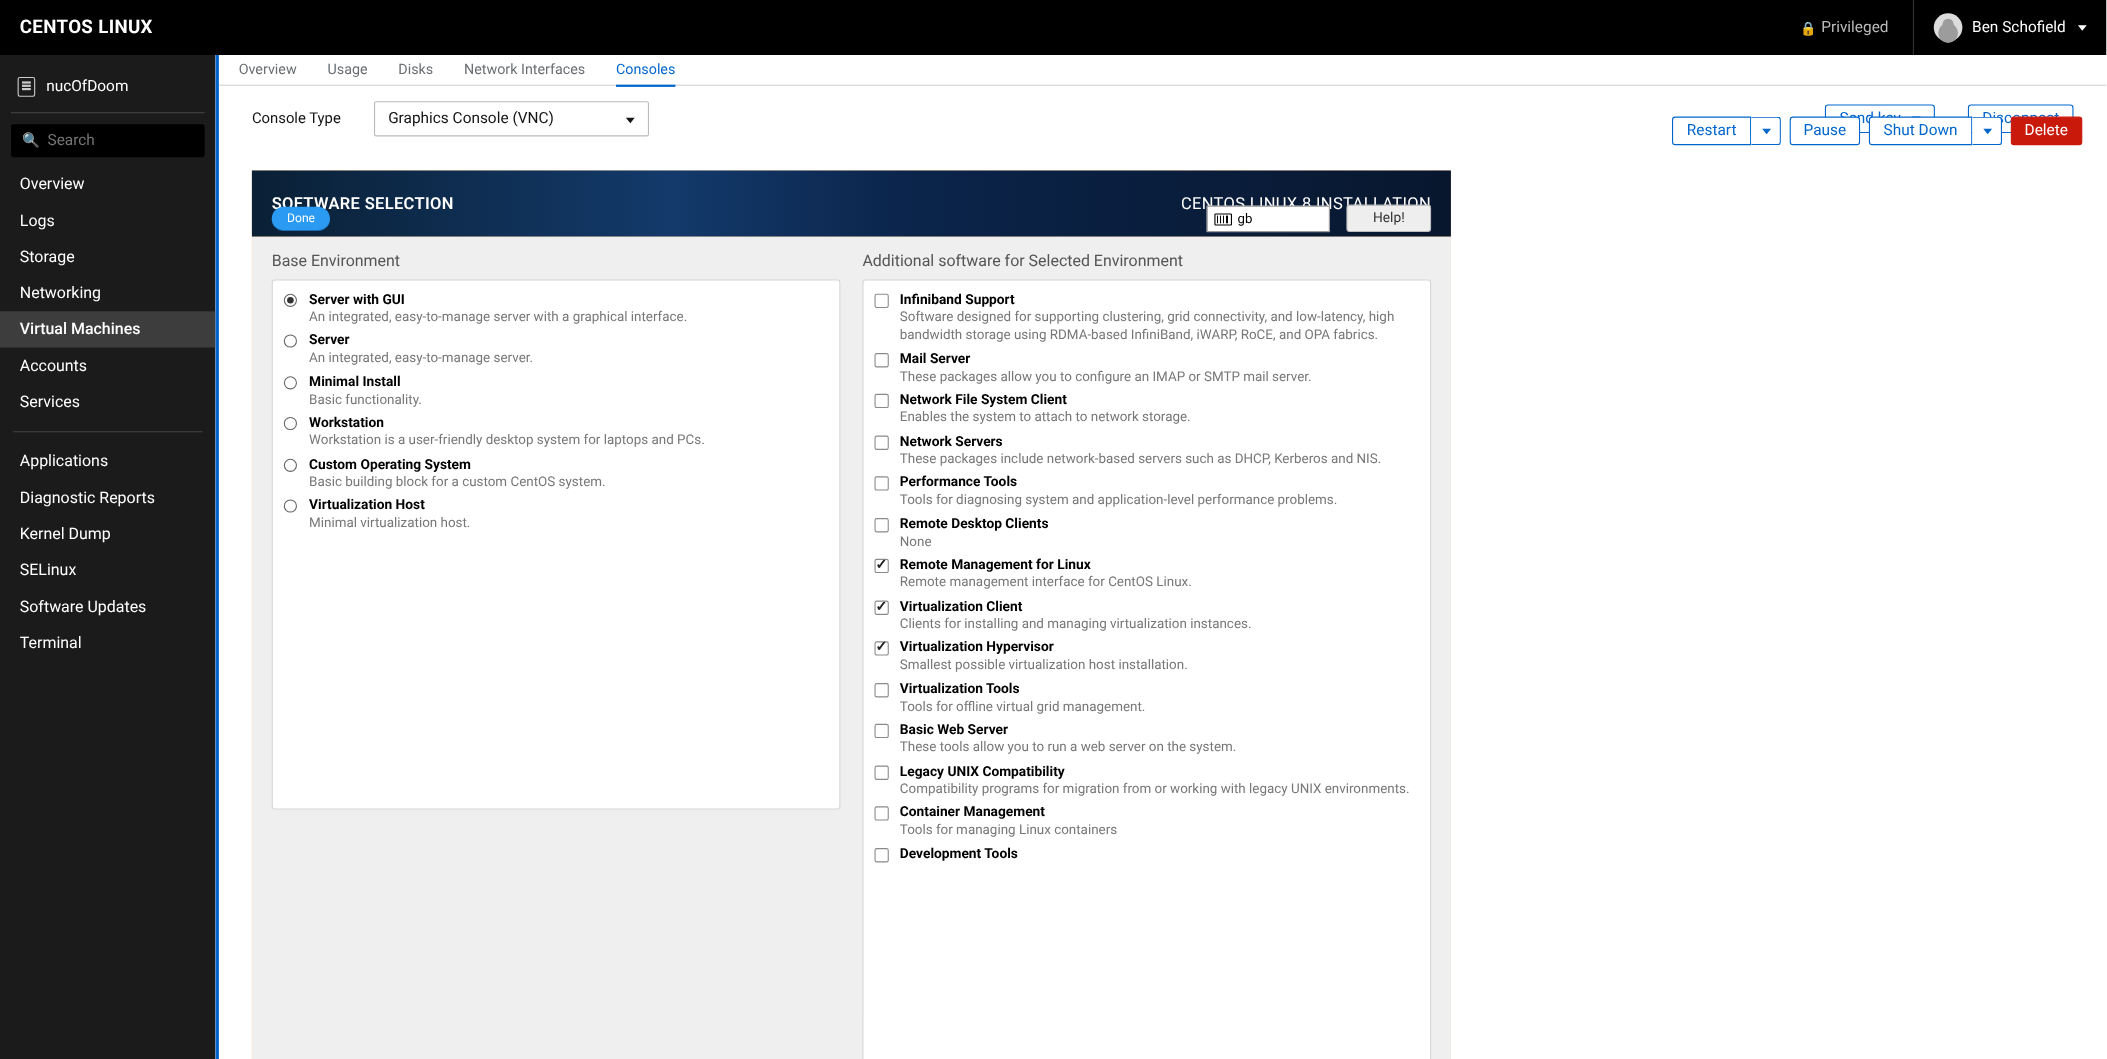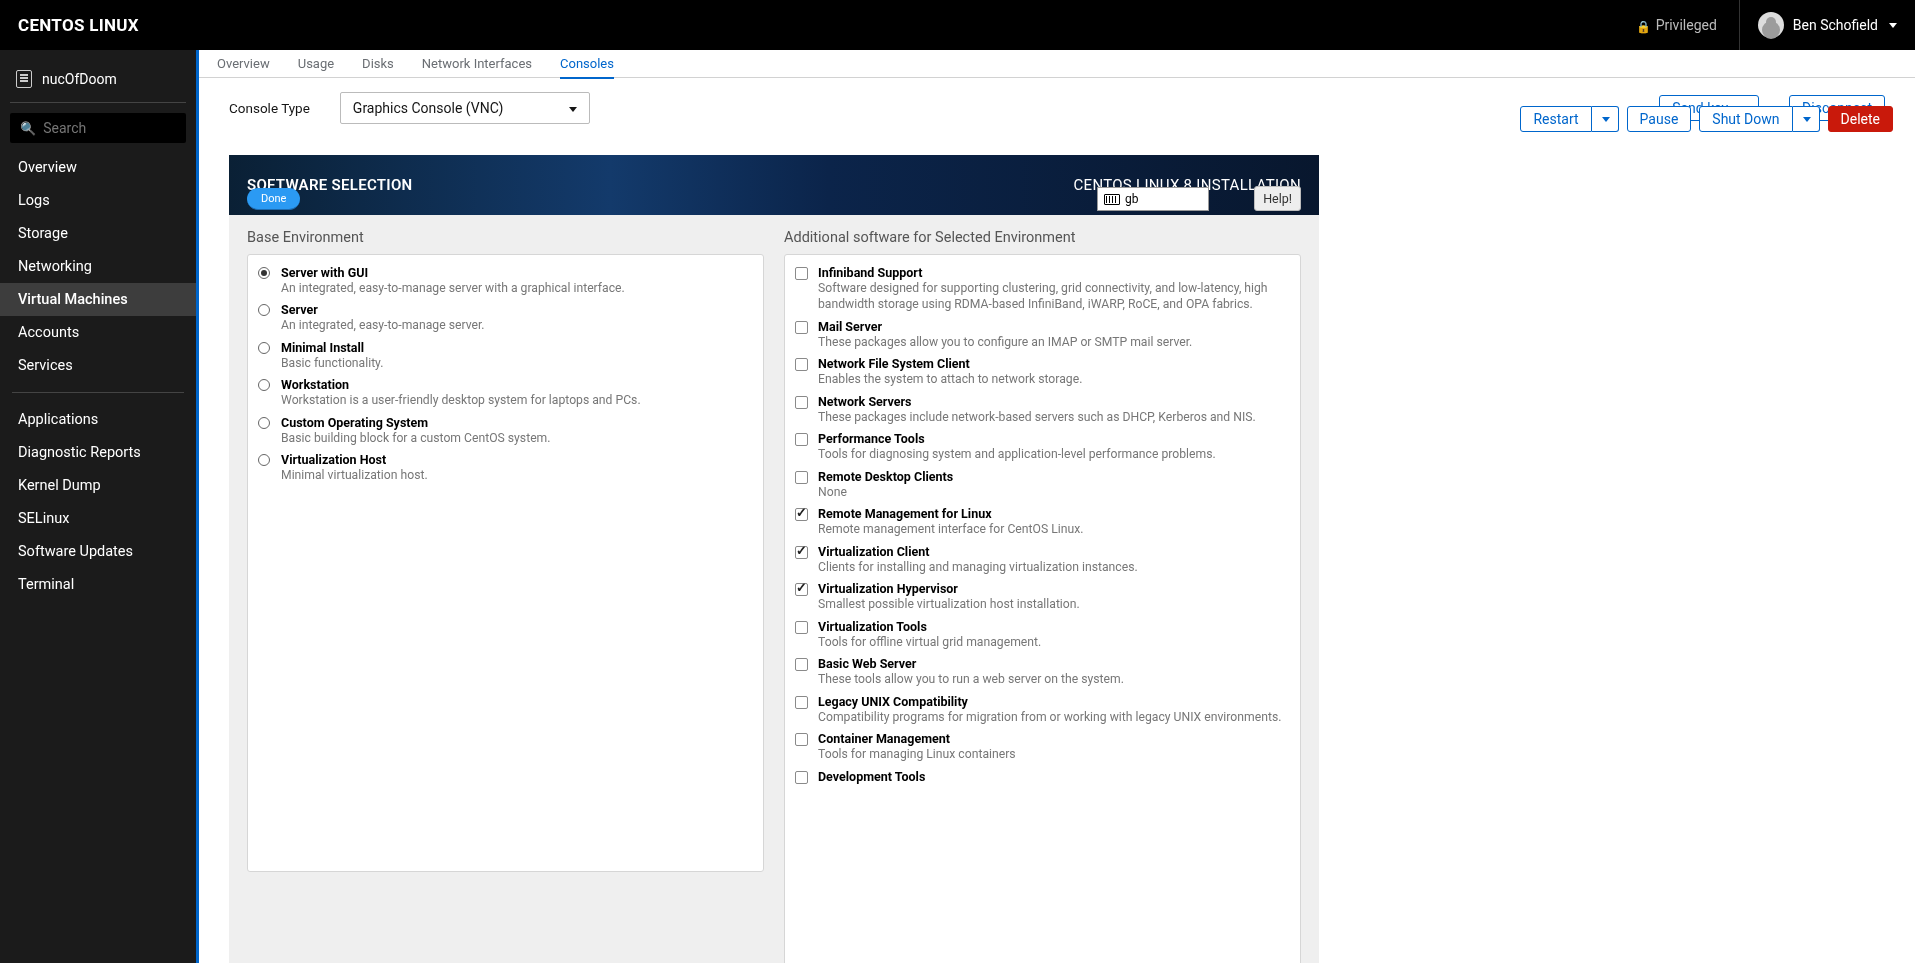--- a/index.html
+++ b/index.html
@@ -58,27 +58,27 @@
 
   
   .vnc{margin:17px 30px;width:1090px;background:#fdba74;border:0}
   .vnc-head{background:linear-gradient(90deg,#0a2035 0%,#133a6b 35%,#0b244a 55%,#08172e 100%);color:#fff;display:flex;align-items:center;padding:10px 18px 10px 18px;height:60px;position:relative}
   .vnc-title{font-size:15px;font-weight:600;letter-spacing:.3px}
   .done-btn{position:absolute;left:18px;top:33px;background:#2b9af3;color:#fff;border:none;border-radius:11px;font-size:11px;padding:4px 14px;cursor:pointer;border-bottom:1px solid #1c6bb0}
   .vnc-head .install{font-size:15px;font-weight:400;letter-spacing:.3px;margin-left:auto}
   .kb-box{position:absolute;right:110px;top:32px;background:#fff;color:#000;border:1px solid #999;font-size:12px;padding:4px 6px;display:flex;align-items:center;gap:5px;width:112px}
   .kb-box .kb-icon{display:inline-block;width:16px;height:11px;border:1.5px solid #000;border-radius:1px;position:relative}
   .kb-box .kb-icon::before{content:"";position:absolute;inset:1px;background:repeating-linear-gradient(90deg,#000 0 1px,transparent 1px 3px)}
-  .help-btn{position:absolute;right:18px;top:31px;background:#eee;border:1px solid #bdbdbd;border-radius:3px;color:#333;font-size:12.5px;padding:4px 8px;cursor:pointer}
+  .help-btn{position:absolute;right:18px;top:31px;background:#eee;border:1px solid #bdbdbd;border-radius:3px;color:#333;font-size:12.5px;padding:4px 23px;cursor:pointer}
 
   .vnc-body{display:flex;background:#efefef;padding:14px 18px 30px;gap:20px}
   .col{flex:1}
   .col h3{font-size:14.5px;color:#555;font-weight:400;margin-bottom:8px}
   .listbox{background:#fff;border:1px solid #d6d6d6;border-radius:3px;padding:8px 10px;font-size:12.5px;color:#333;overflow:auto}
-  .col.left .listbox{height:618px}
+  .col.left .listbox{height:482px}
   .col.right .listbox{height:736px}
   .opt{display:flex;gap:9px;padding:2px 0 4px}
   .opt .ctrl{flex:0 0 14px;margin-top:2px}
   .radio{width:12px;height:12px;border:1.5px solid #666;border-radius:50%;position:relative;display:inline-block}
   .radio.sel::after{content:"";position:absolute;inset:2px;border-radius:50%;background:#333}
   .chk{width:13px;height:13px;border:1.5px solid #8a8a8a;border-radius:2px;display:inline-block;position:relative;background:#fff}
   .chk.sel{background:#fff}
   .chk.sel::after{content:"✓";position:absolute;left:0;top:-4px;font-size:13px;font-weight:900;color:#222}
   .opt .txt b{font-weight:700;color:#000}
   .opt .txt .desc{color:#777;font-size:12.2px;line-height:1.35}

